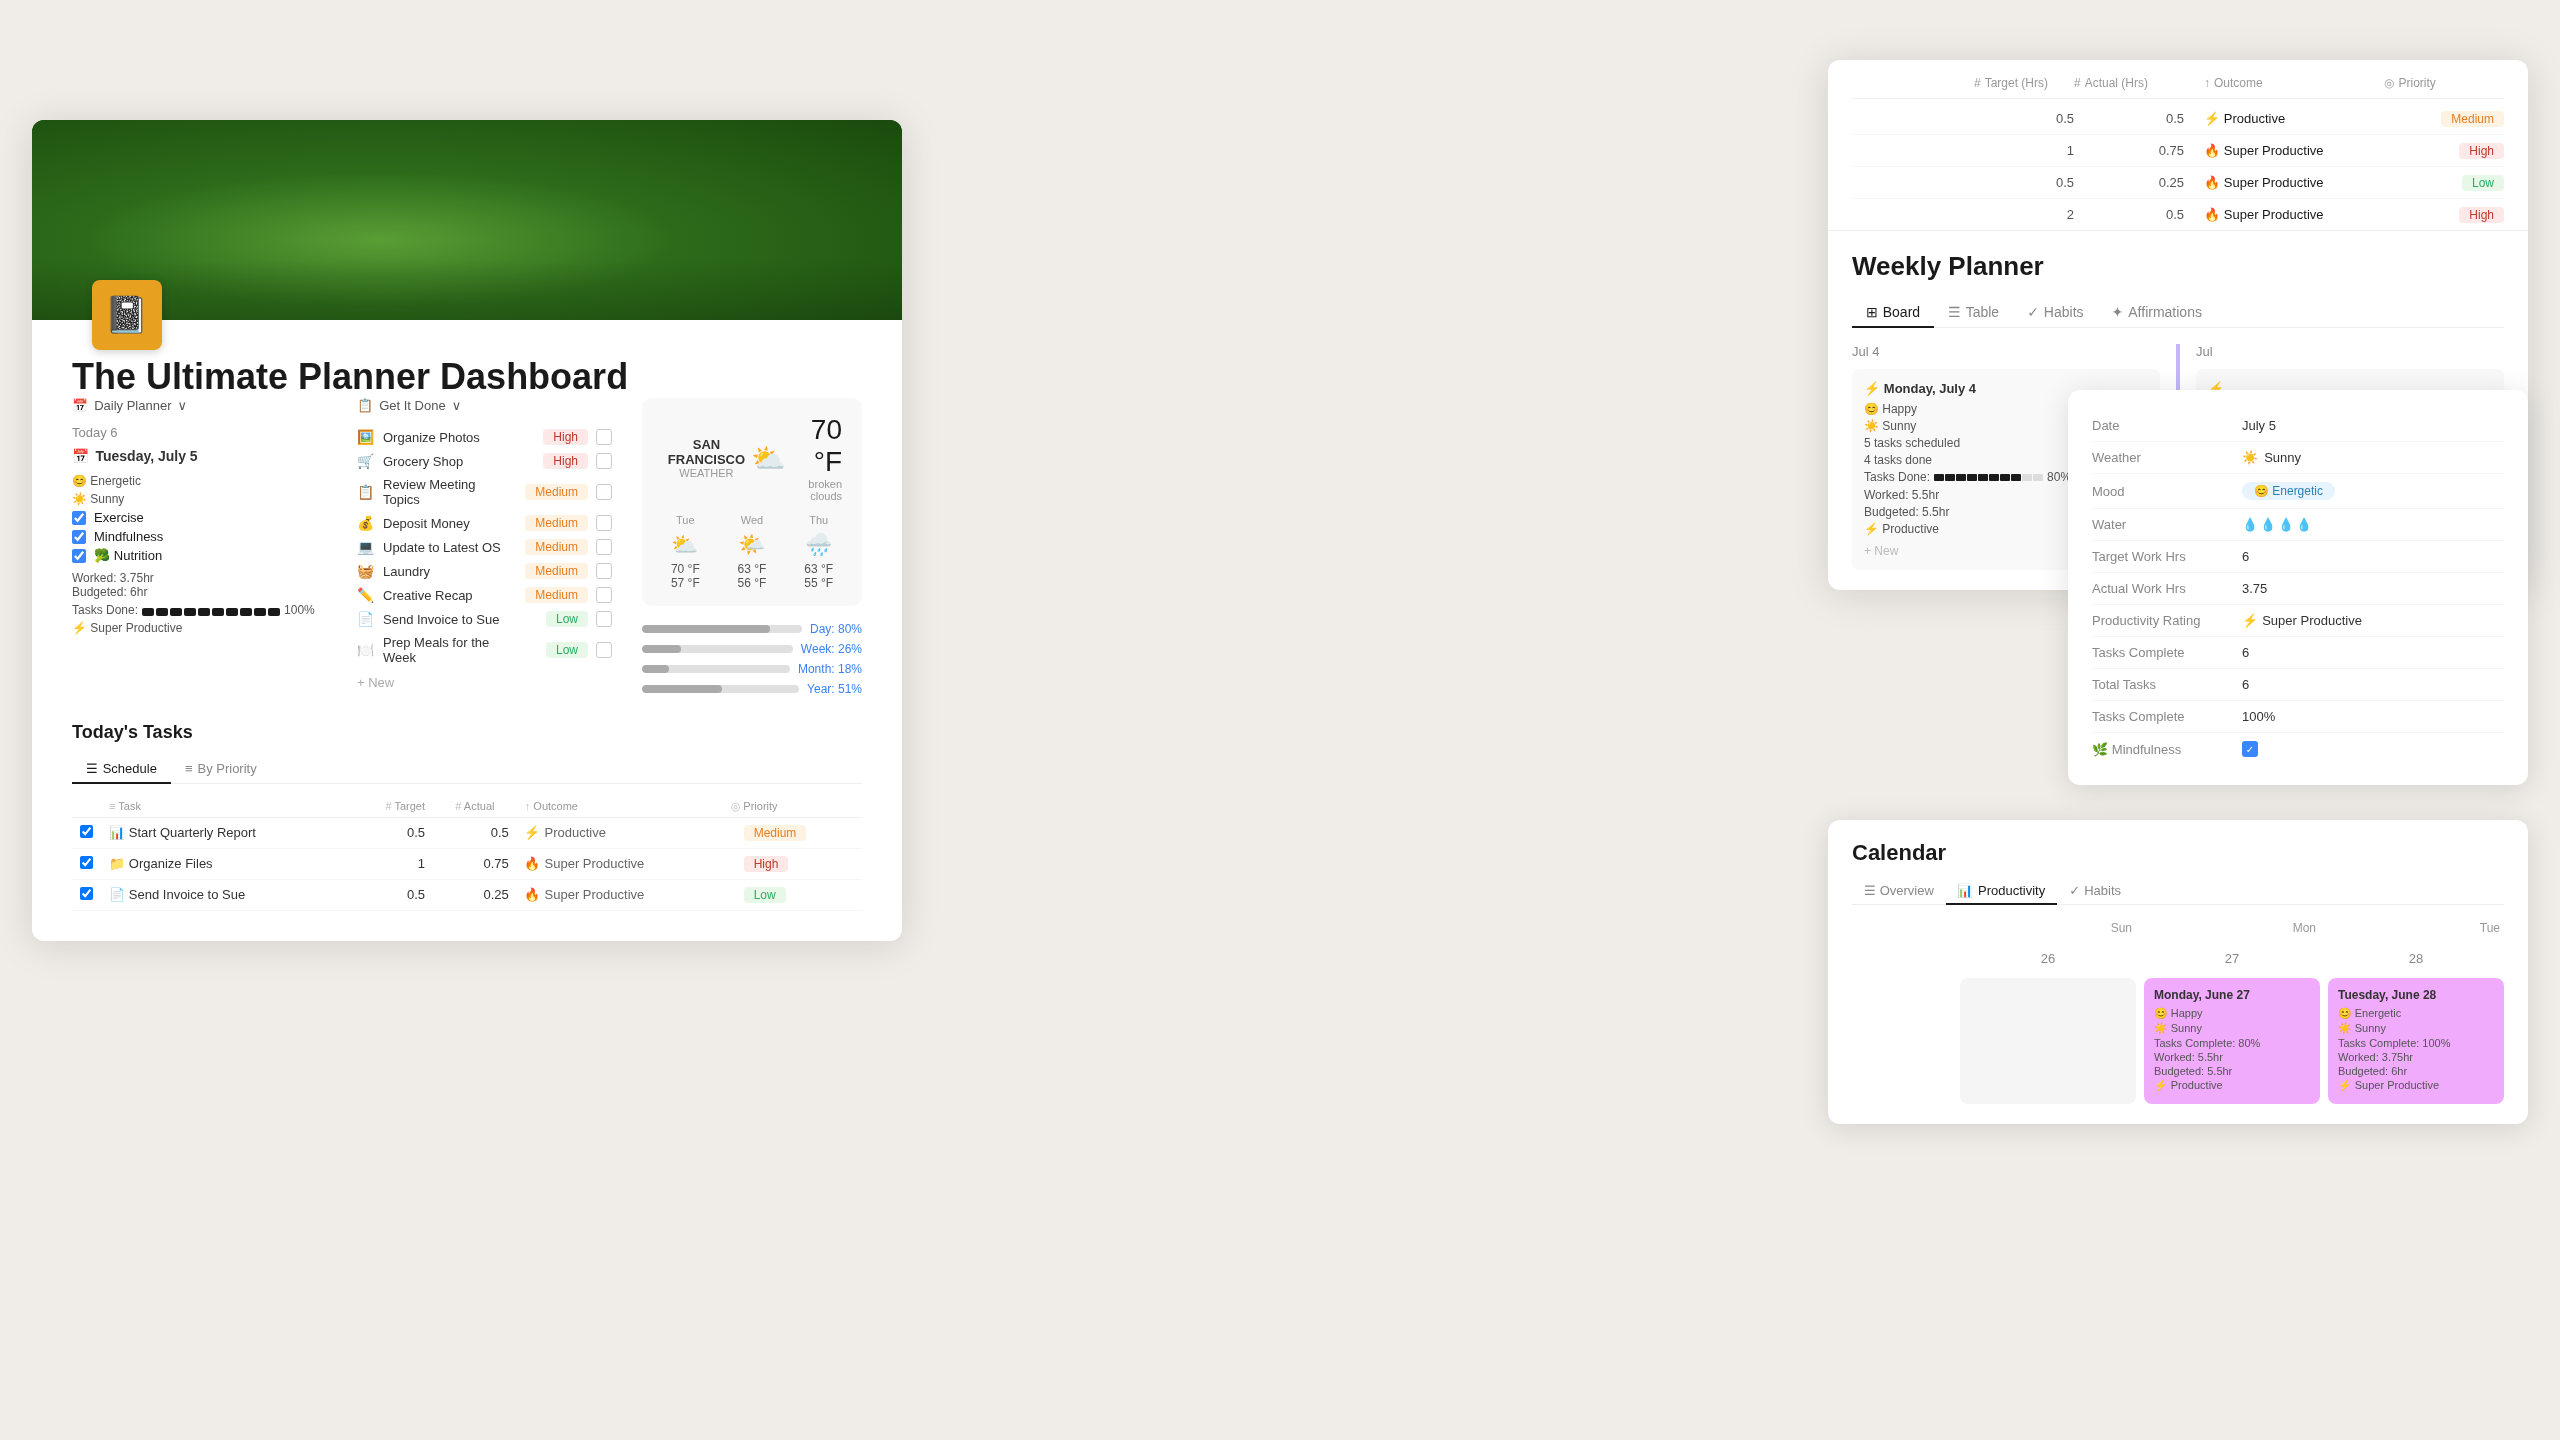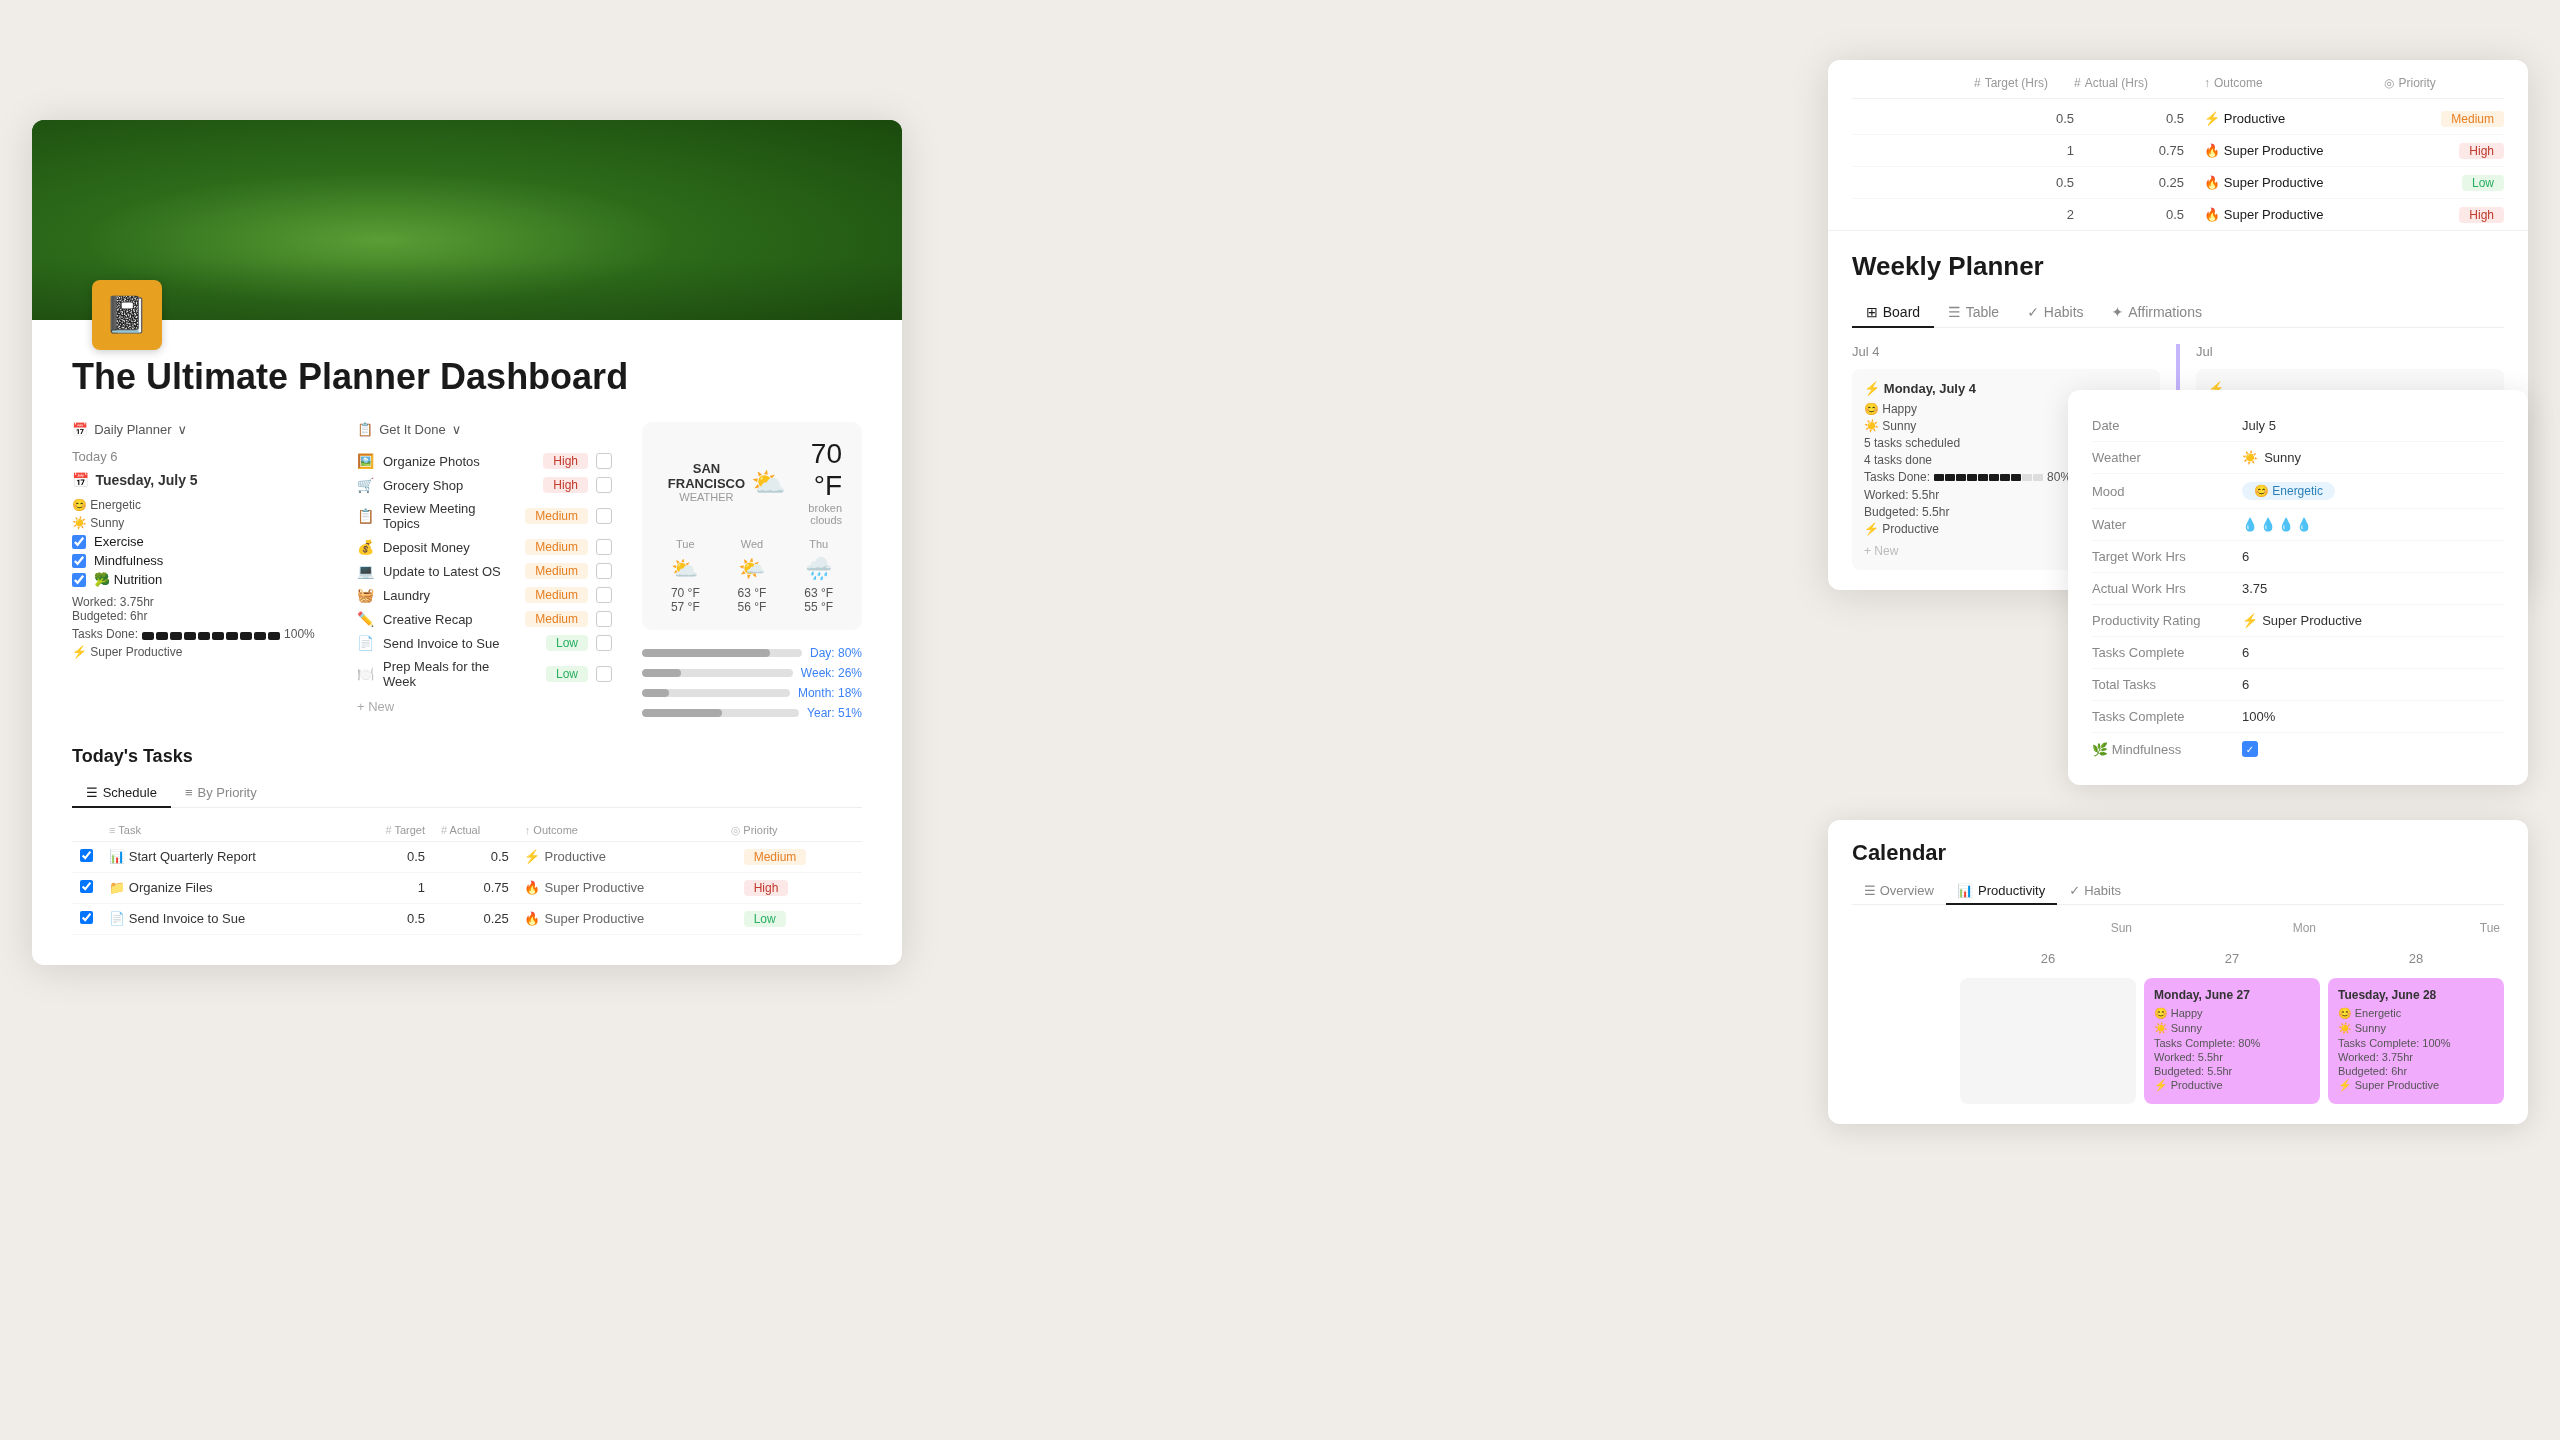--- a/index.html
+++ b/index.html
@@ -74,21 +74,20 @@
       z-index: 10;
     }
     .main-content {
       padding: 20px 40px 30px 40px;
     }
     .dashboard-title {
       font-size: 36px;
       font-weight: 700;
       color: #1a1a1a;
       margin-top: 16px;
-      margin-bottom: 24px;
     }
 
     
     .two-col {
       display: flex;
       gap: 30px;
     }
     .left-col { flex: 1; }
     .right-col { flex: 1; }
 
@@ -755,21 +754,21 @@
         <table class="tasks-table">
           <thead>
             <tr>
               <th class="td-check"></th>
               <th>
                 <span style="color:#bbb">≡</span> Task
               </th>
               <th style="text-align:right;">
                 <span style="color:#bbb">#</span> Target
               </th>
-              <th style="text-align:left;">
+              <th style="text-align:center;">
                 <span style="color:#bbb">#</span> Actual
               </th>
               <th>
                 <span style="color:#bbb">↑</span> Outcome
               </th>
               <th>
                 <span style="color:#bbb">◎</span> Priority
               </th>
             </tr>
           </thead>

